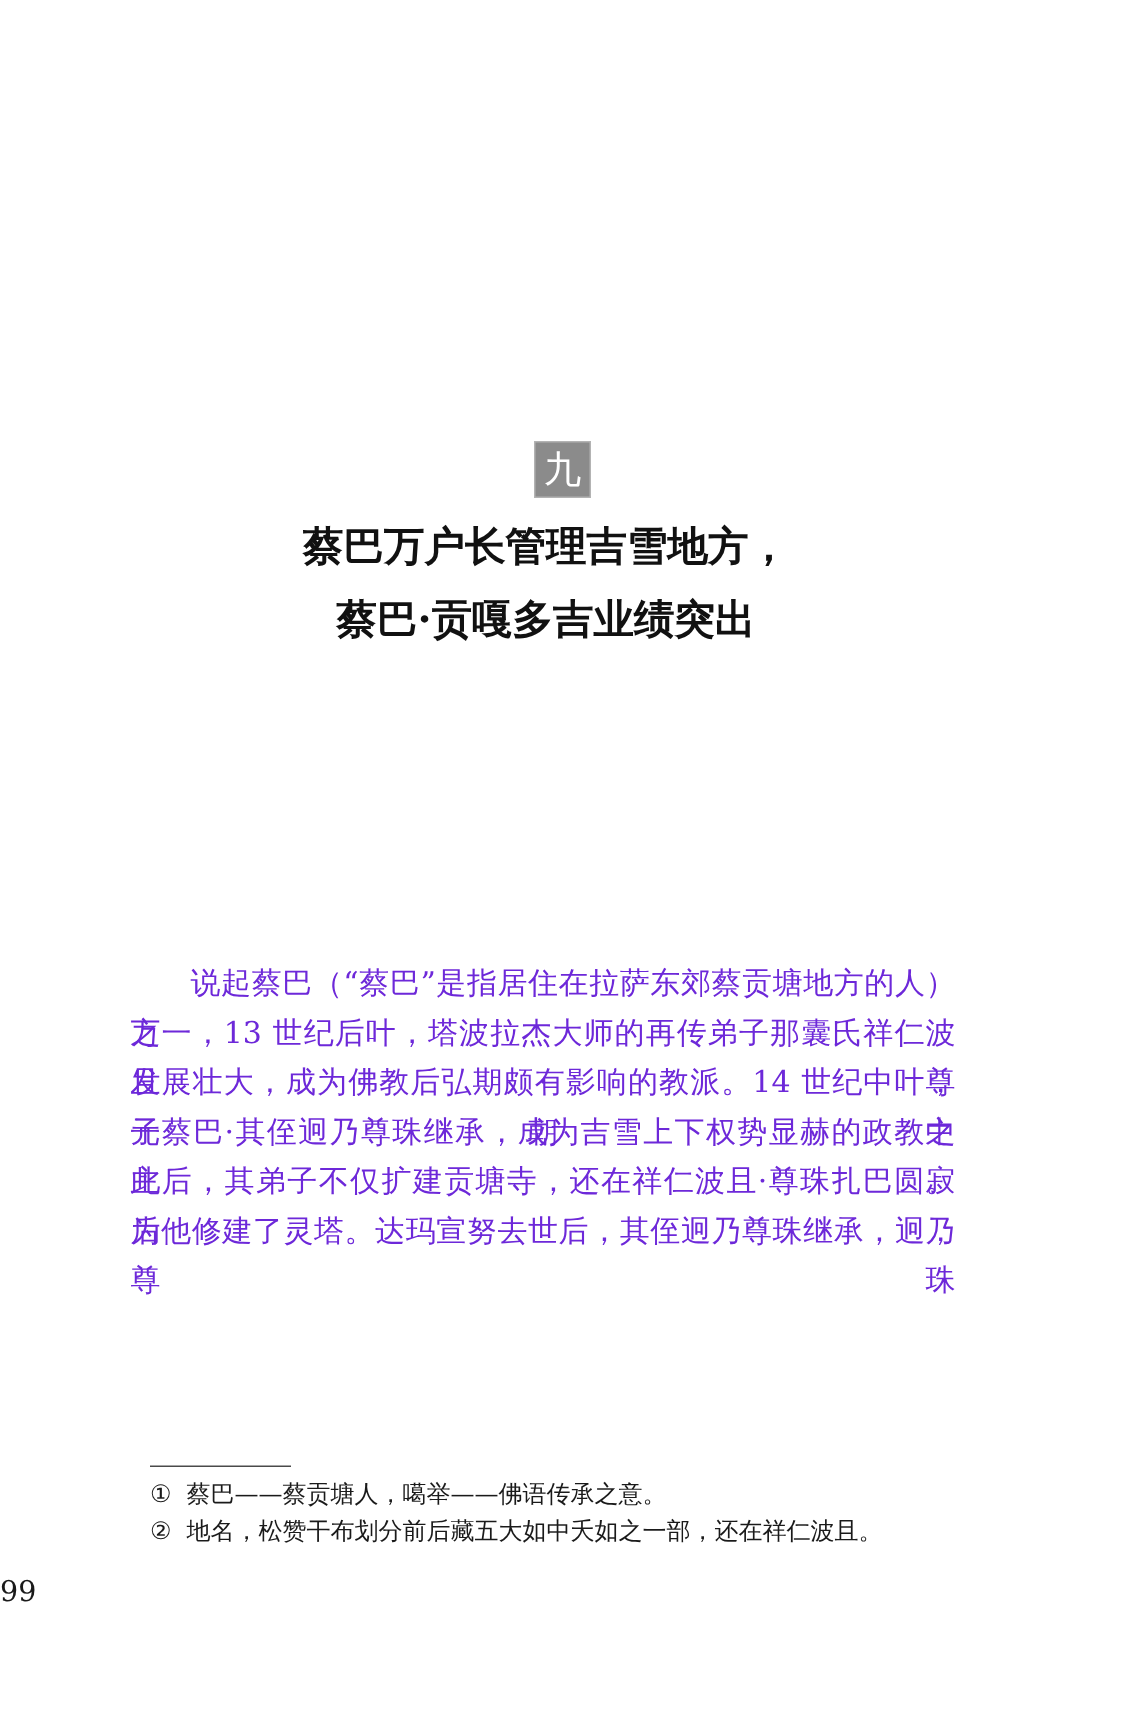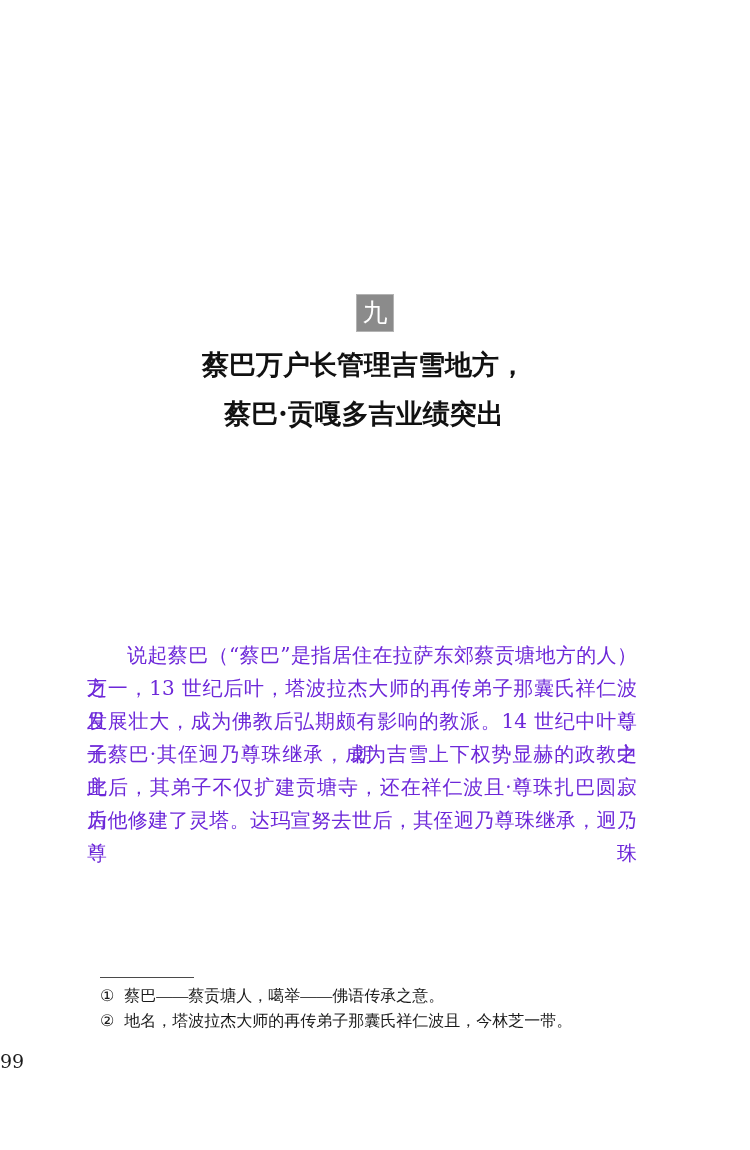--- a/index.html
+++ b/index.html
@@ -75,21 +75,21 @@
     font-size: 16px;
     line-height: 25px;
     color: #1a1a1a;
   }
   .fn-divider {
     width: 94px;
     height: 0;
     border-top: 1px solid #4a4a4a;
     margin: 0 0 5px 0;
   }
-  .fn-row { white-space: nowrap; font-family: Liberation Serif, serif; }
+  .fn-row { white-space: nowrap; }
   .fn-marker { margin-right: 10px; }
   .page-number {
     position: absolute;
     top: 1050px;
     left: 0;
     width: 750px;
     font-size: 19px;
     color: #1a1a1a;
   }
 </style>
@@ -113,19 +113,19 @@
     <div class="bline">此后，其弟子不仅扩建贡塘寺，还在祥仁波且·尊珠扎巴圆寂后，</div>
     <div class="bline">为他修建了灵塔。达玛宣努去世后，其侄迥乃尊珠继承，迥乃尊珠</div>
   </div>
 
   <div class="footnotes">
     <div class="fn-divider"></div>
     <div class="fn-row">
       <span class="fn-marker">①</span><span>蔡巴——蔡贡塘人，噶举——佛语传承之意。</span>
     </div>
     <div class="fn-row">
-      <span class="fn-marker">②</span><span>地名，塔波拉杰大师的再传弟子那囊氏祥仁波且，今林芝一带。</span>
+      <span class="fn-marker">②</span><span>地名，松赞干布划分前后藏五大如中夭如之一部，还在祥仁波且。</span>
     </div>
   </div>
 
   <div class="page-number">99</div>
 
 </div>
 
 </body></html>

